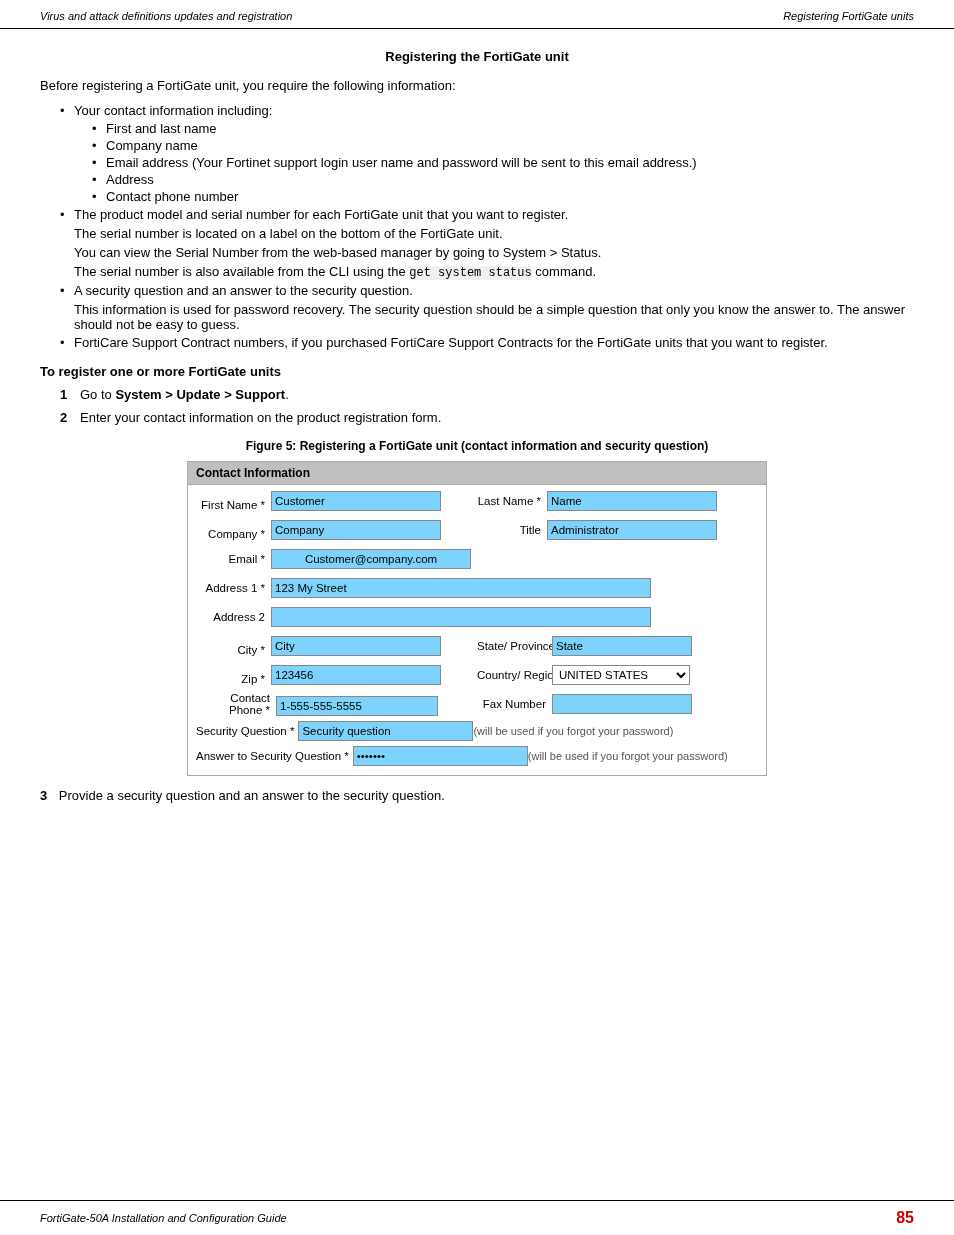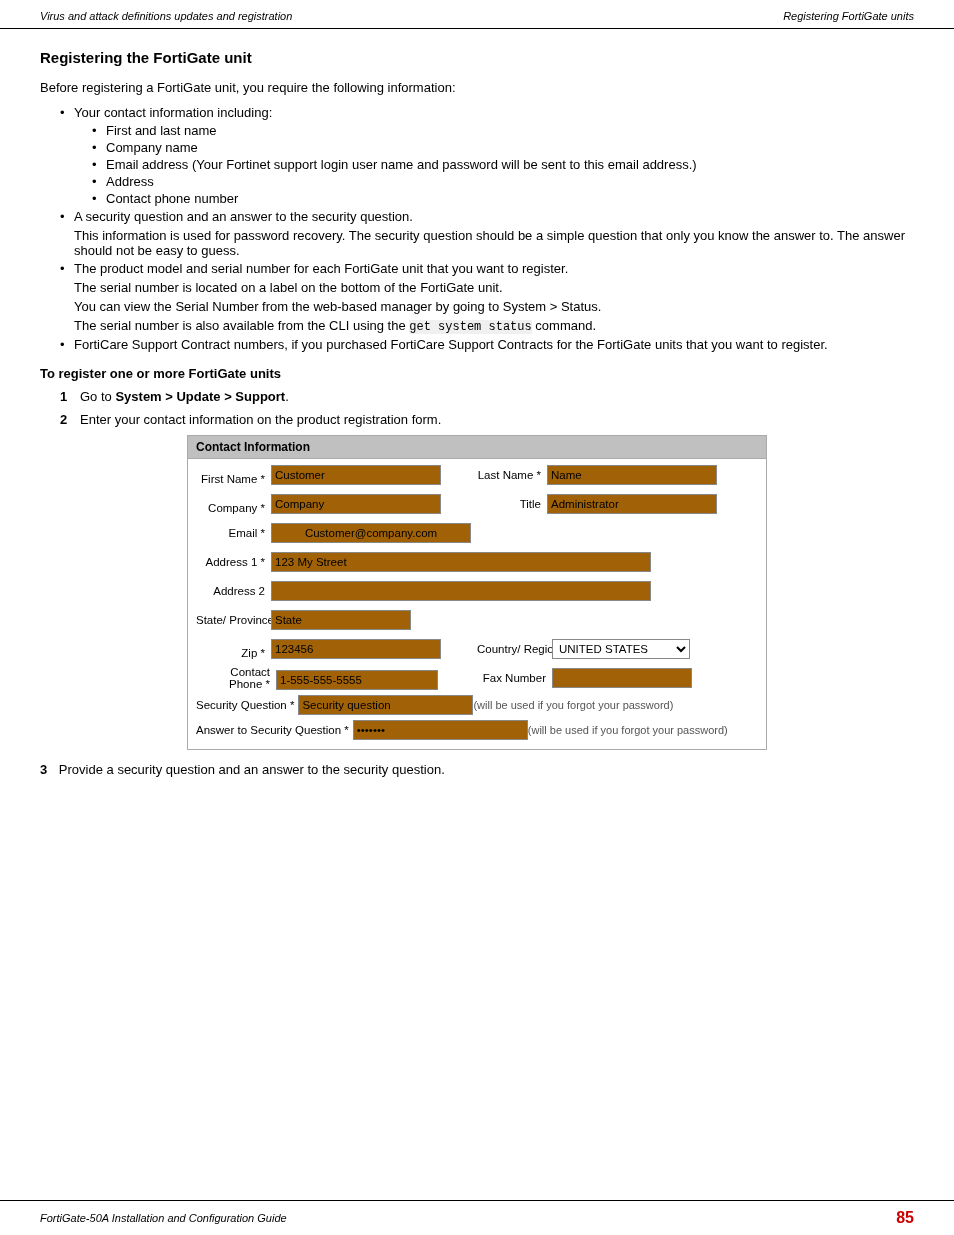--- a/index.html
+++ b/index.html
@@ -42,23 +42,24 @@
       font-weight: bold;
       font-size: 16px;
       color: #cc0000;
     }
 
     .content {
       padding: 20px 40px 60px 40px;
     }
 
     .section-title {
-      font-size: 15px;
+      font-size: 13px;
       font-weight: bold;
       margin-bottom: 14px;
+      text-align: center;
     }
 
     .intro-text {
       margin-bottom: 10px;
       font-size: 13px;
     }
 
     .bullet-list {
       margin-left: 20px;
       margin-bottom: 10px;
@@ -160,21 +161,21 @@
       align-items: center;
       margin-bottom: 5px;
       min-height: 24px;
     }
 
     .form-input {
       border: 1px solid #888;
       height: 20px;
       font-size: 11.5px;
       padding: 0 3px;
-      background: #a16207;
+      background: #7dd3fc;
     }
 
     .col-left {
       width: 50%;
       display: flex;
       align-items: flex-end;
     }
 
     .col-right {
       width: 50%;
@@ -246,54 +247,55 @@
       <ul class="sub-bullet-list">
         <li><span>First and last name</span></li>
         <li><span>Company name</span></li>
         <li><span>Email address (Your Fortinet support login user name and password will be sent to this email address.)</span></li>
         <li><span>Address</span></li>
         <li><span>Contact phone number</span></li>
       </ul>
     </li>
 
     <li>
-      <span>A security question and an answer to the security question.</span>
-      <p style="margin-top:4px; margin-left:0; font-size:13px;">This information is used for password recovery. The security question should be a simple question that only you know the answer to. The answer should not be easy to guess.</p>
-    </li>
-
-    <li>
       <span>The product model and serial number for each FortiGate unit that you want to register.</span>
       <p style="margin-top:4px; font-size:13px;">The serial number is located on a label on the bottom of the FortiGate unit.</p>
       <p style="margin-top:4px; font-size:13px;">You can view the Serial Number from the web-based manager by going to System &gt; Status.</p>
       <p style="margin-top:4px; font-size:13px;">
         <span>The serial number is also available from the CLI using the</span>
         <span class="inline-code">get system status</span>
         <span>command.</span>
       </p>
     </li>
 
     <li>
+      <span>A security question and an answer to the security question.</span>
+      <p style="margin-top:4px; margin-left:0; font-size:13px;">This information is used for password recovery. The security question should be a simple question that only you know the answer to. The answer should not be easy to guess.</p>
+    </li>
+
+    <li>
       <span>FortiCare Support Contract numbers, if you purchased FortiCare Support Contracts for the FortiGate units that you want to register.</span>
     </li>
 
   </ul>
 
   <div class="sub-heading">To register one or more FortiGate units</div>
 
   <ol class="numbered-list">
     <li>
       <span class="num-label">1</span>
       <span>Go to <strong>System &gt; Update &gt; Support</strong>.</span>
     </li>
     <li>
       <span class="num-label">2</span>
       <span>Enter your contact information on the product registration form.</span>
     </li>
   </ol>
 
+  <div class="figure-caption">Figure 5:   Registering a FortiGate unit (contact information and security question)</div>
 
   <div class="form-container">
     <div class="form-header">Contact Information</div>
     <div class="form-body">
 
       <div class="form-row">
         <div class="col-left">
           <span class="label-col">
             <span>First Name</span>
             <span class="required"> *</span>
@@ -342,20 +344,27 @@
       </div>
 
       <div class="form-row">
         <span class="label-col">
           <span>Address 2</span>
         </span>
         <input class="form-input" style="width: 380px;" type="text">
       </div>
 
       <div class="form-row">
+        <div class="col-left">
+          <span class="label-col">
+            <span>City</span>
+            <span class="required"> *</span>
+          </span>
+          <input class="form-input input-wide" type="text" value="City" style="">
+        </div>
         <div class="col-right">
           <span style="width:75px; text-align:right; padding-right:6px; font-size:11.5px; white-space:nowrap;">
             <span>State/ Province</span>
             <span class="required"> *</span>
           </span>
           <input class="form-input" style="width: 140px;" type="text" value="State">
         </div>
       </div>
 
       <div class="form-row">

